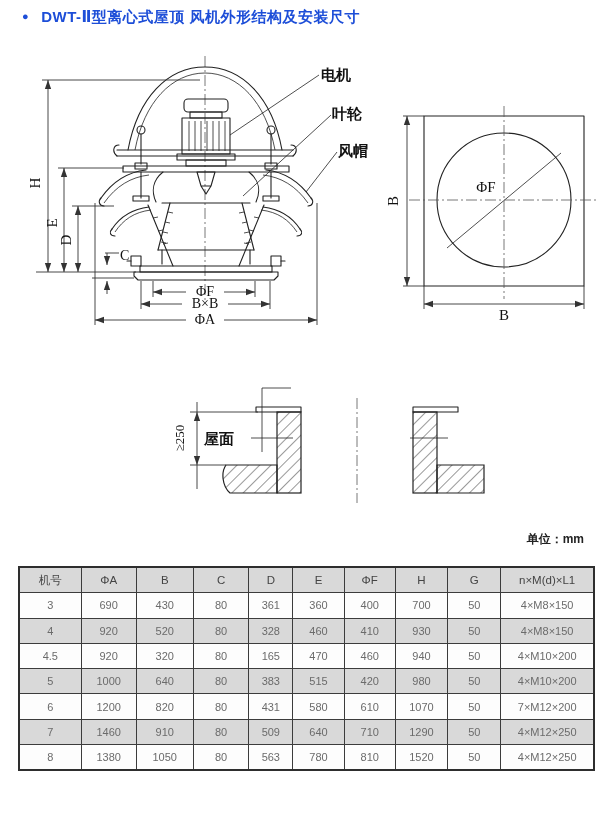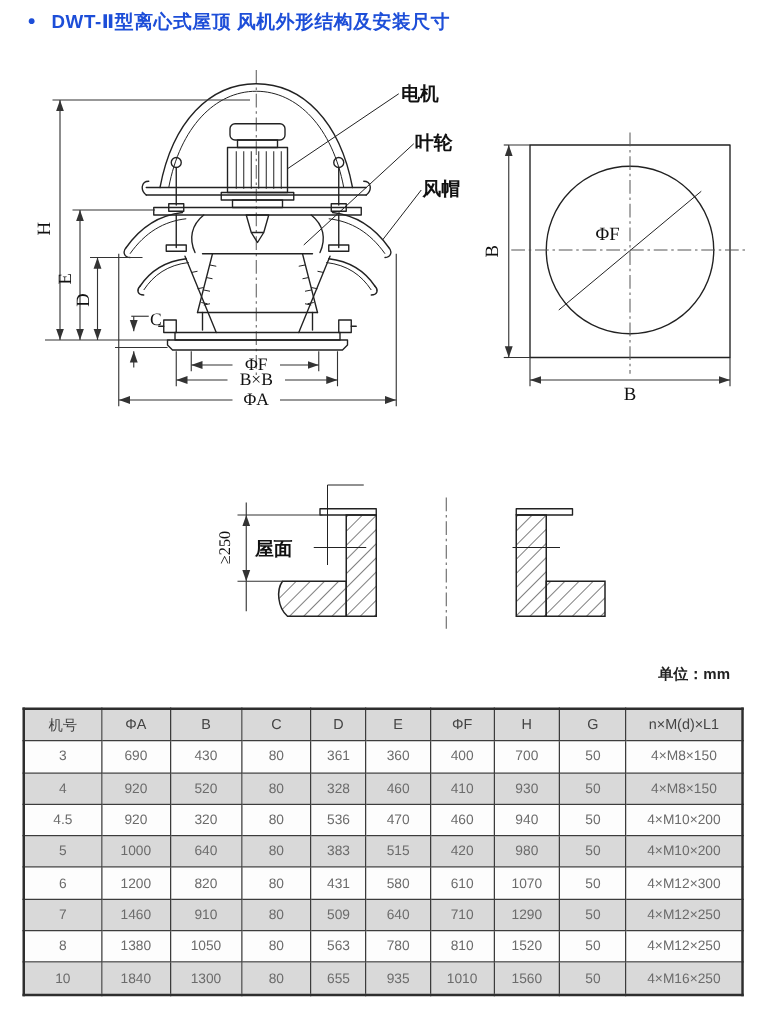--- a/index.html
+++ b/index.html
@@ -258,21 +258,21 @@
         <td>410</td>
         <td>930</td>
         <td>50</td>
         <td>4×M8×150</td>
     </tr>
     <tr>
       <td>4.5</td>
         <td>920</td>
         <td>320</td>
         <td>80</td>
-        <td>536</td>
+        <td>165</td>
         <td>470</td>
         <td>460</td>
         <td>940</td>
         <td>50</td>
         <td>4×M10×200</td>
     </tr>
     <tr>
       <td>5</td>
         <td>1000</td>
         <td>640</td>
@@ -287,21 +287,21 @@
     <tr>
       <td>6</td>
         <td>1200</td>
         <td>820</td>
         <td>80</td>
         <td>431</td>
         <td>580</td>
         <td>610</td>
         <td>1070</td>
         <td>50</td>
-        <td>4×M12×300</td>
+        <td>7×M12×200</td>
     </tr>
     <tr>
       <td>7</td>
         <td>1460</td>
         <td>910</td>
         <td>80</td>
         <td>509</td>
         <td>640</td>
         <td>710</td>
         <td>1290</td>
@@ -313,26 +313,14 @@
         <td>1380</td>
         <td>1050</td>
         <td>80</td>
         <td>563</td>
         <td>780</td>
         <td>810</td>
         <td>1520</td>
         <td>50</td>
         <td>4×M12×250</td>
     </tr>
-    <tr>
-      <td>10</td>
-        <td>1840</td>
-        <td>1300</td>
-        <td>80</td>
-        <td>655</td>
-        <td>935</td>
-        <td>1010</td>
-        <td>1560</td>
-        <td>50</td>
-        <td>4×M16×250</td>
-    </tr>
   </tbody>
 </table>
 
 </body></html>

